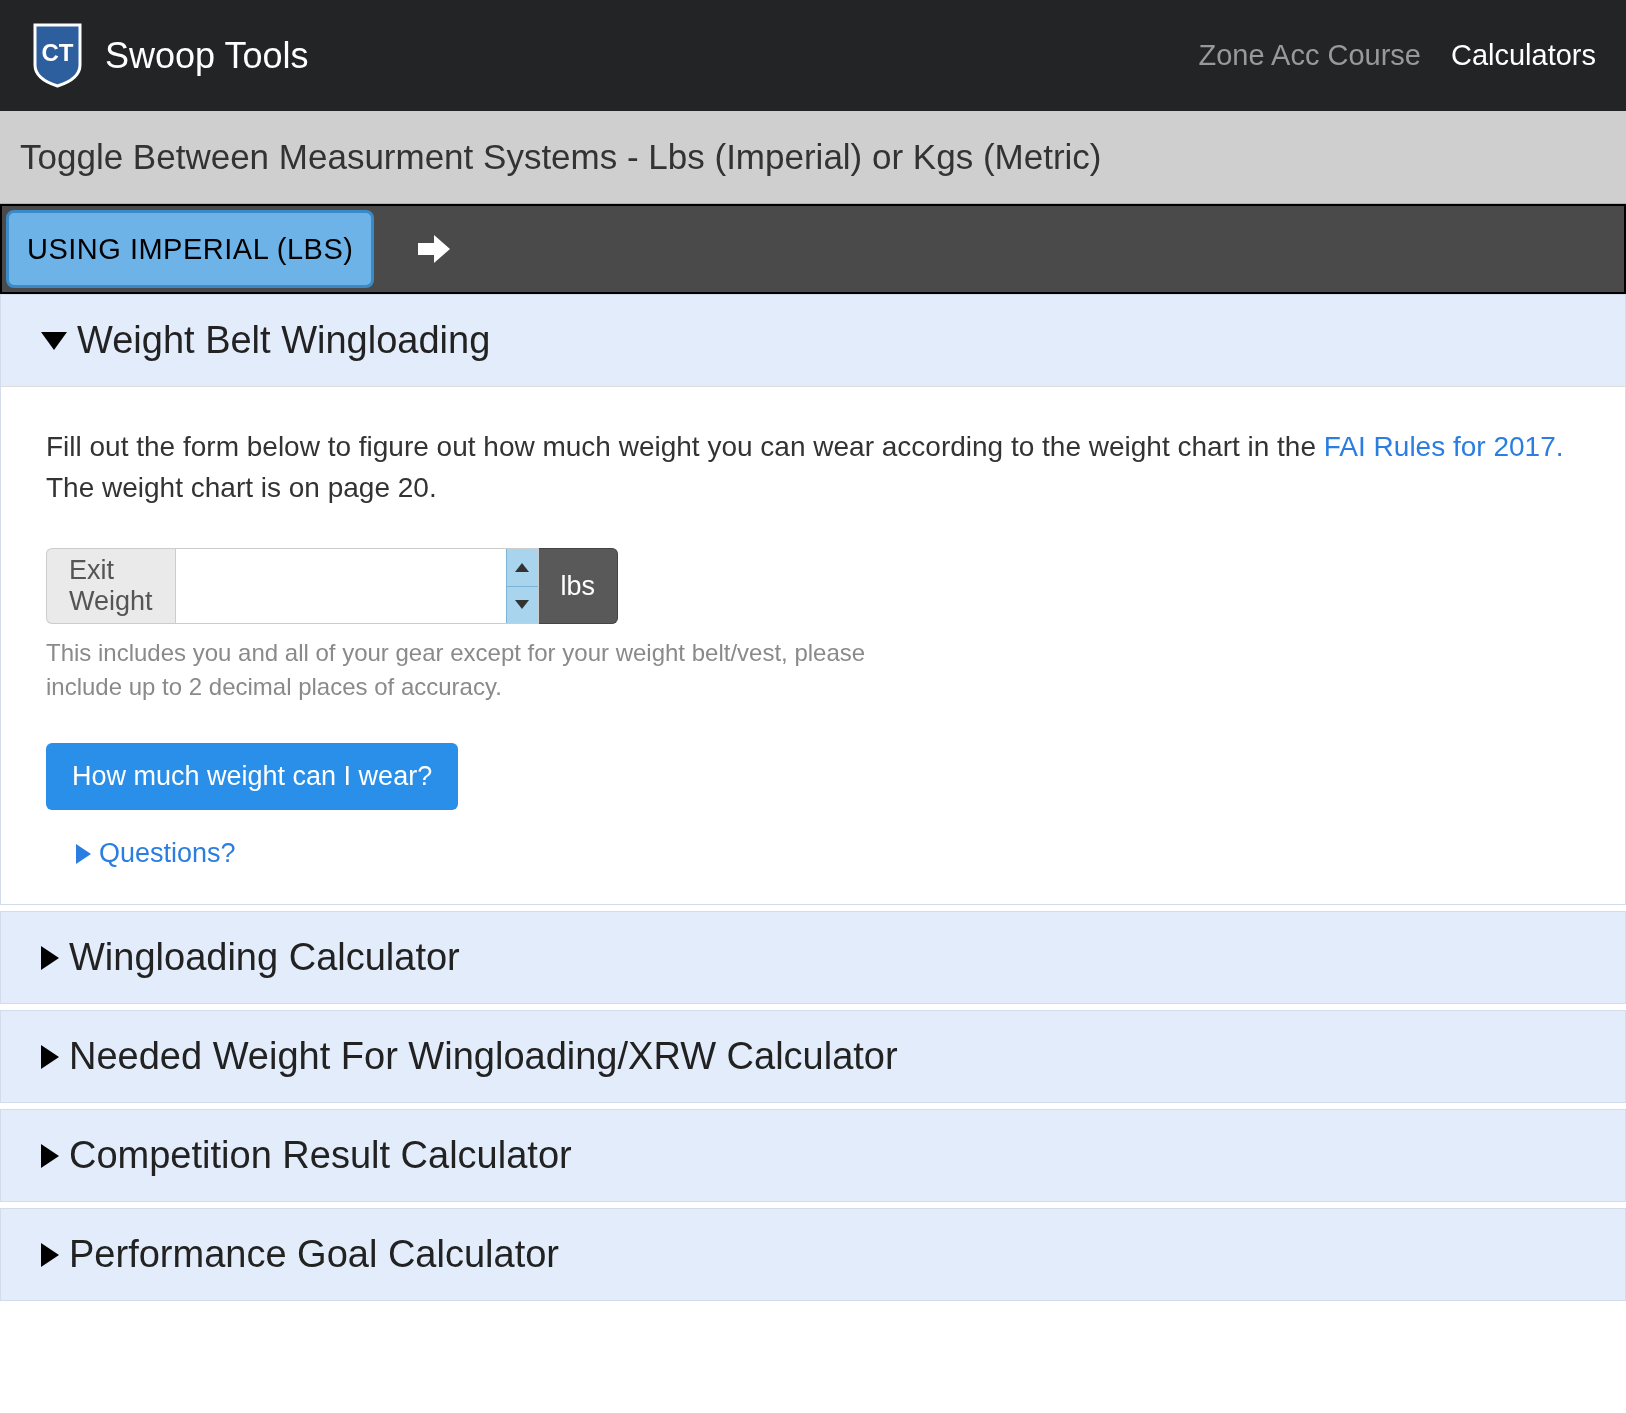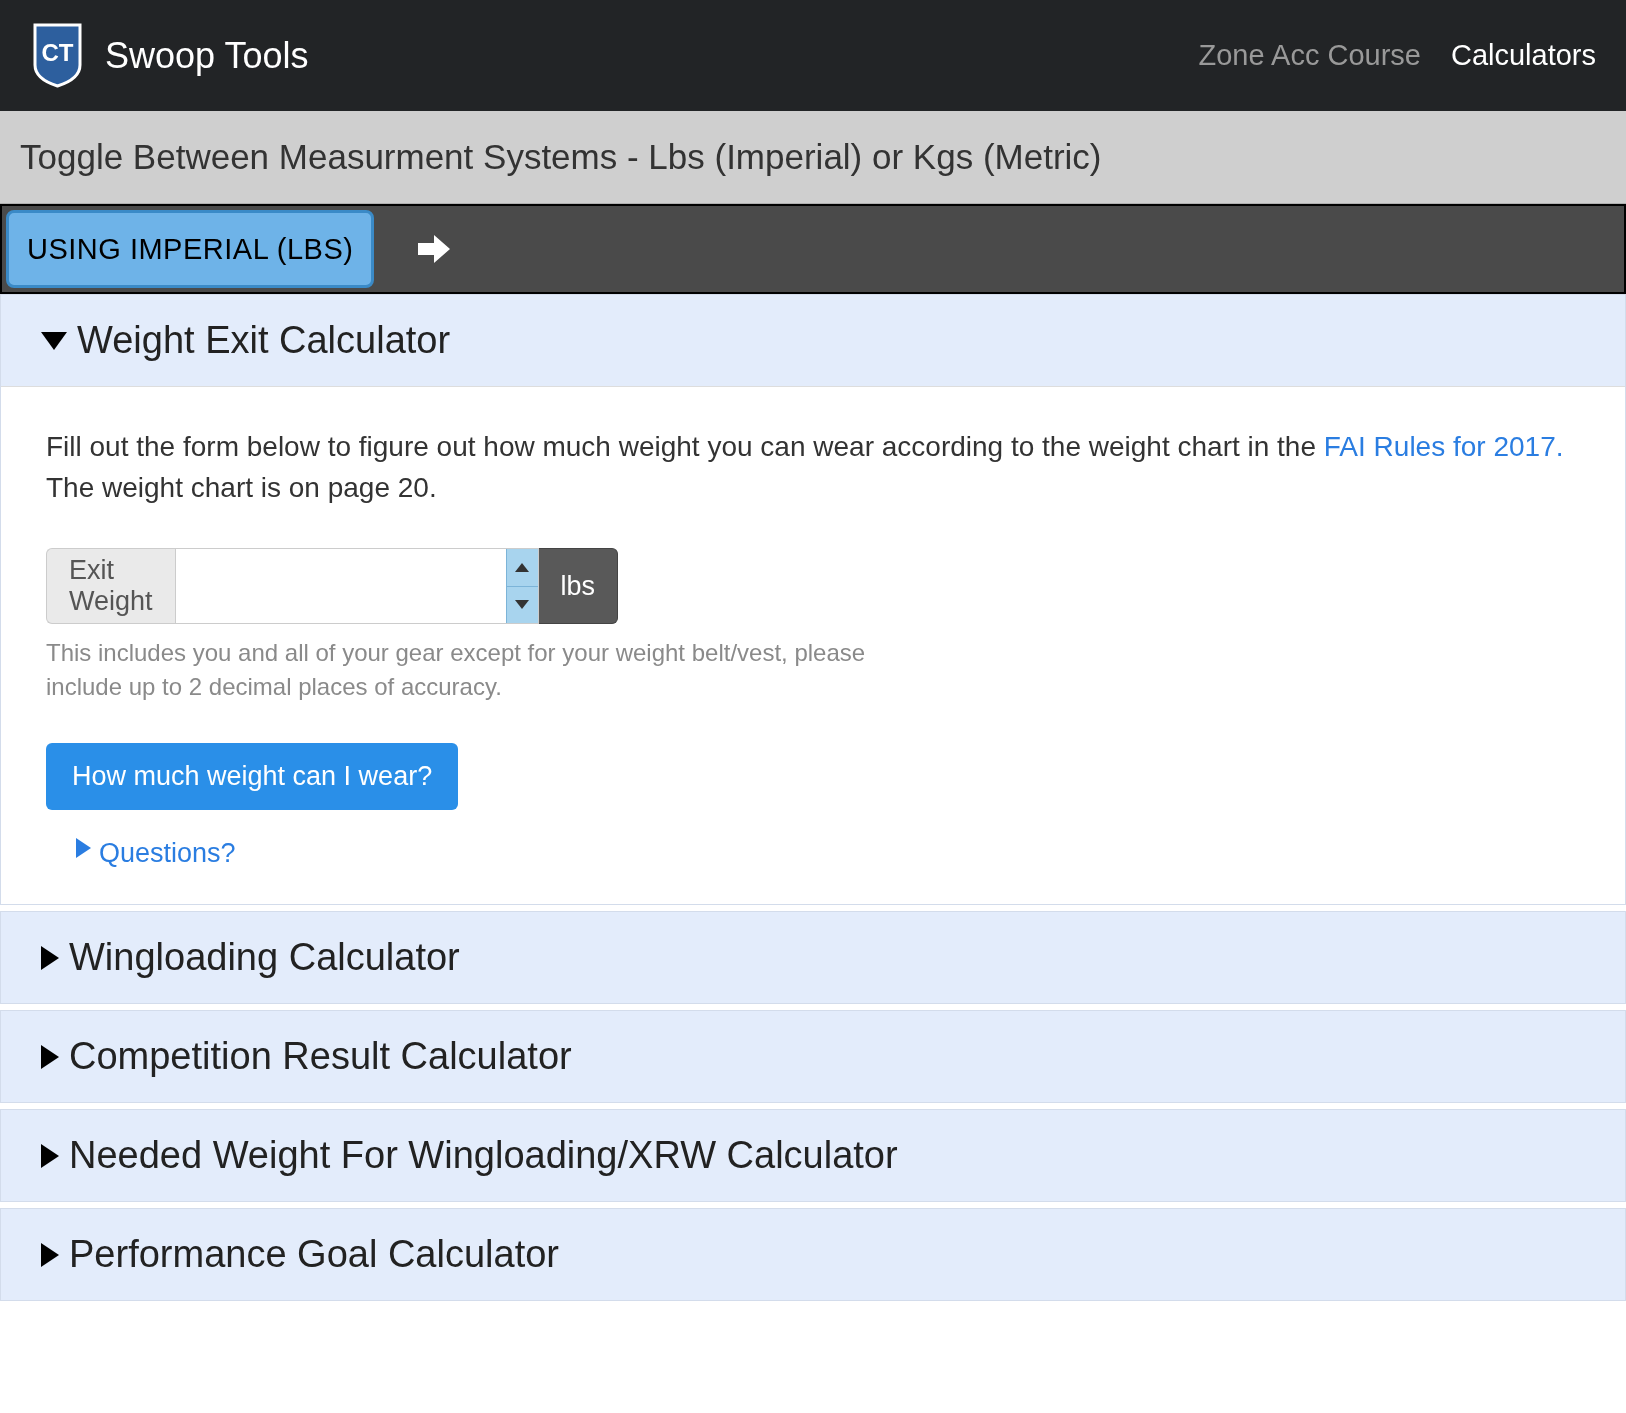--- a/index.html
+++ b/index.html
@@ -226,20 +226,21 @@
   border: none;
   border-radius: 6px;
   font-size: 27px;
   padding: 18px 26px;
   cursor: pointer;
 }
 .questions {
   margin-top: 28px;
   margin-left: 30px;
   display: flex;
+  align-items: center;
   gap: 8px;
   color: #2a7de1;
   font-size: 27px;
   cursor: pointer;
 }
 </style>
 </head>
 <body>
 
 <div class="navbar">
@@ -265,21 +266,21 @@
       <path d="M0 8 L16 8 L16 0 L32 14 L16 28 L16 20 L0 20 Z"></path>
     </svg>
   </div>
 </div>
 
 <div class="accordion">
 
   <div class="accordion-item">
     <div class="accordion-header">
       <span class="triangle-down"></span>
-      <span class="accordion-title">Weight Exit Calculator</span>
+      <span class="accordion-title">Weight Belt Wingloading</span>
     </div>
     <div class="accordion-body">
       <p class="intro">
         <span>Fill out the form below to figure out how much weight you can wear according to the weight chart in the </span><a href="#">FAI Rules for 2017.</a><span> The weight chart is on page 20.</span>
       </p>
 
       <div class="input-group">
         <div class="input-addon-left">Exit Weight</div>
         <div class="input-field-wrapper">
           <input class="input-field" type="text" value="" style="">
@@ -309,28 +310,28 @@
   <div class="accordion-item">
     <div class="accordion-header">
       <span class="triangle-right"></span>
       <span class="accordion-title">Wingloading Calculator</span>
     </div>
   </div>
 
   <div class="accordion-item">
     <div class="accordion-header">
       <span class="triangle-right"></span>
+      <span class="accordion-title">Needed Weight For Wingloading/XRW Calculator</span>
+    </div>
+  </div>
+
+  <div class="accordion-item">
+    <div class="accordion-header">
+      <span class="triangle-right"></span>
       <span class="accordion-title">Competition Result Calculator</span>
-    </div>
-  </div>
-
-  <div class="accordion-item">
-    <div class="accordion-header">
-      <span class="triangle-right"></span>
-      <span class="accordion-title">Needed Weight For Wingloading/XRW Calculator</span>
     </div>
   </div>
 
   <div class="accordion-item">
     <div class="accordion-header">
       <span class="triangle-right"></span>
       <span class="accordion-title">Performance Goal Calculator</span>
     </div>
   </div>
 

